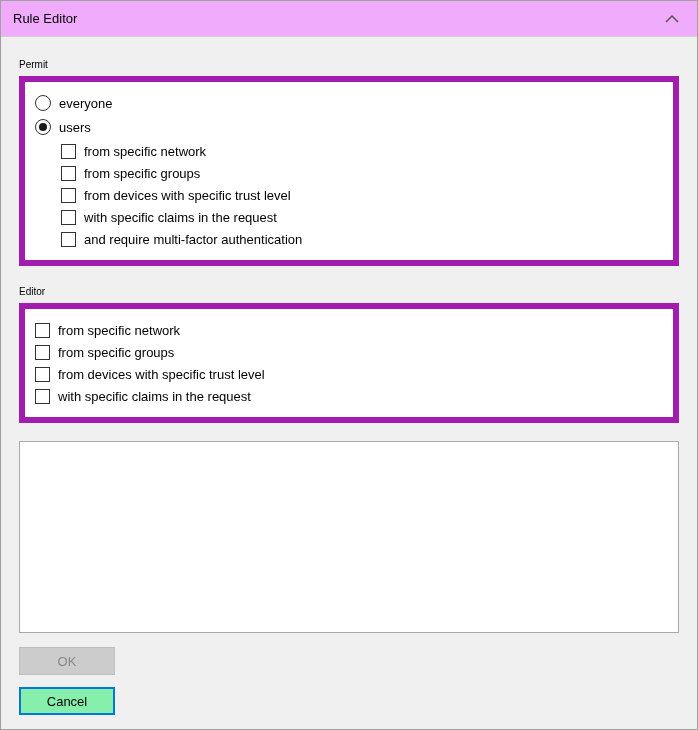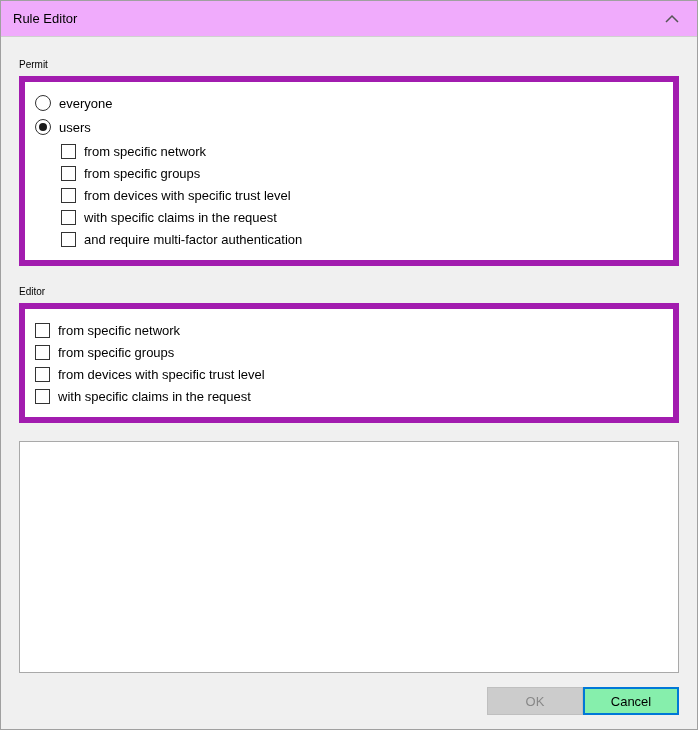--- a/index.html
+++ b/index.html
@@ -98,21 +98,23 @@
     .textarea-box {
       flex: 1;
       margin-top: 18px;
       background: #fff;
       border: 1px solid #a9a9a9;
       min-height: 170px;
     }
     .button-row {
       display: flex;
       justify-content: flex-end;
+      gap: 12px;
       margin-top: 14px;
+      flex-direction: column;
     }
     .btn {
       width: 96px;
       height: 28px;
       font-size: 13px;
       font-family: inherit;
       border: 1px solid #adadad;
       background: #e1e1e1;
       display: flex;
       align-items: center;

